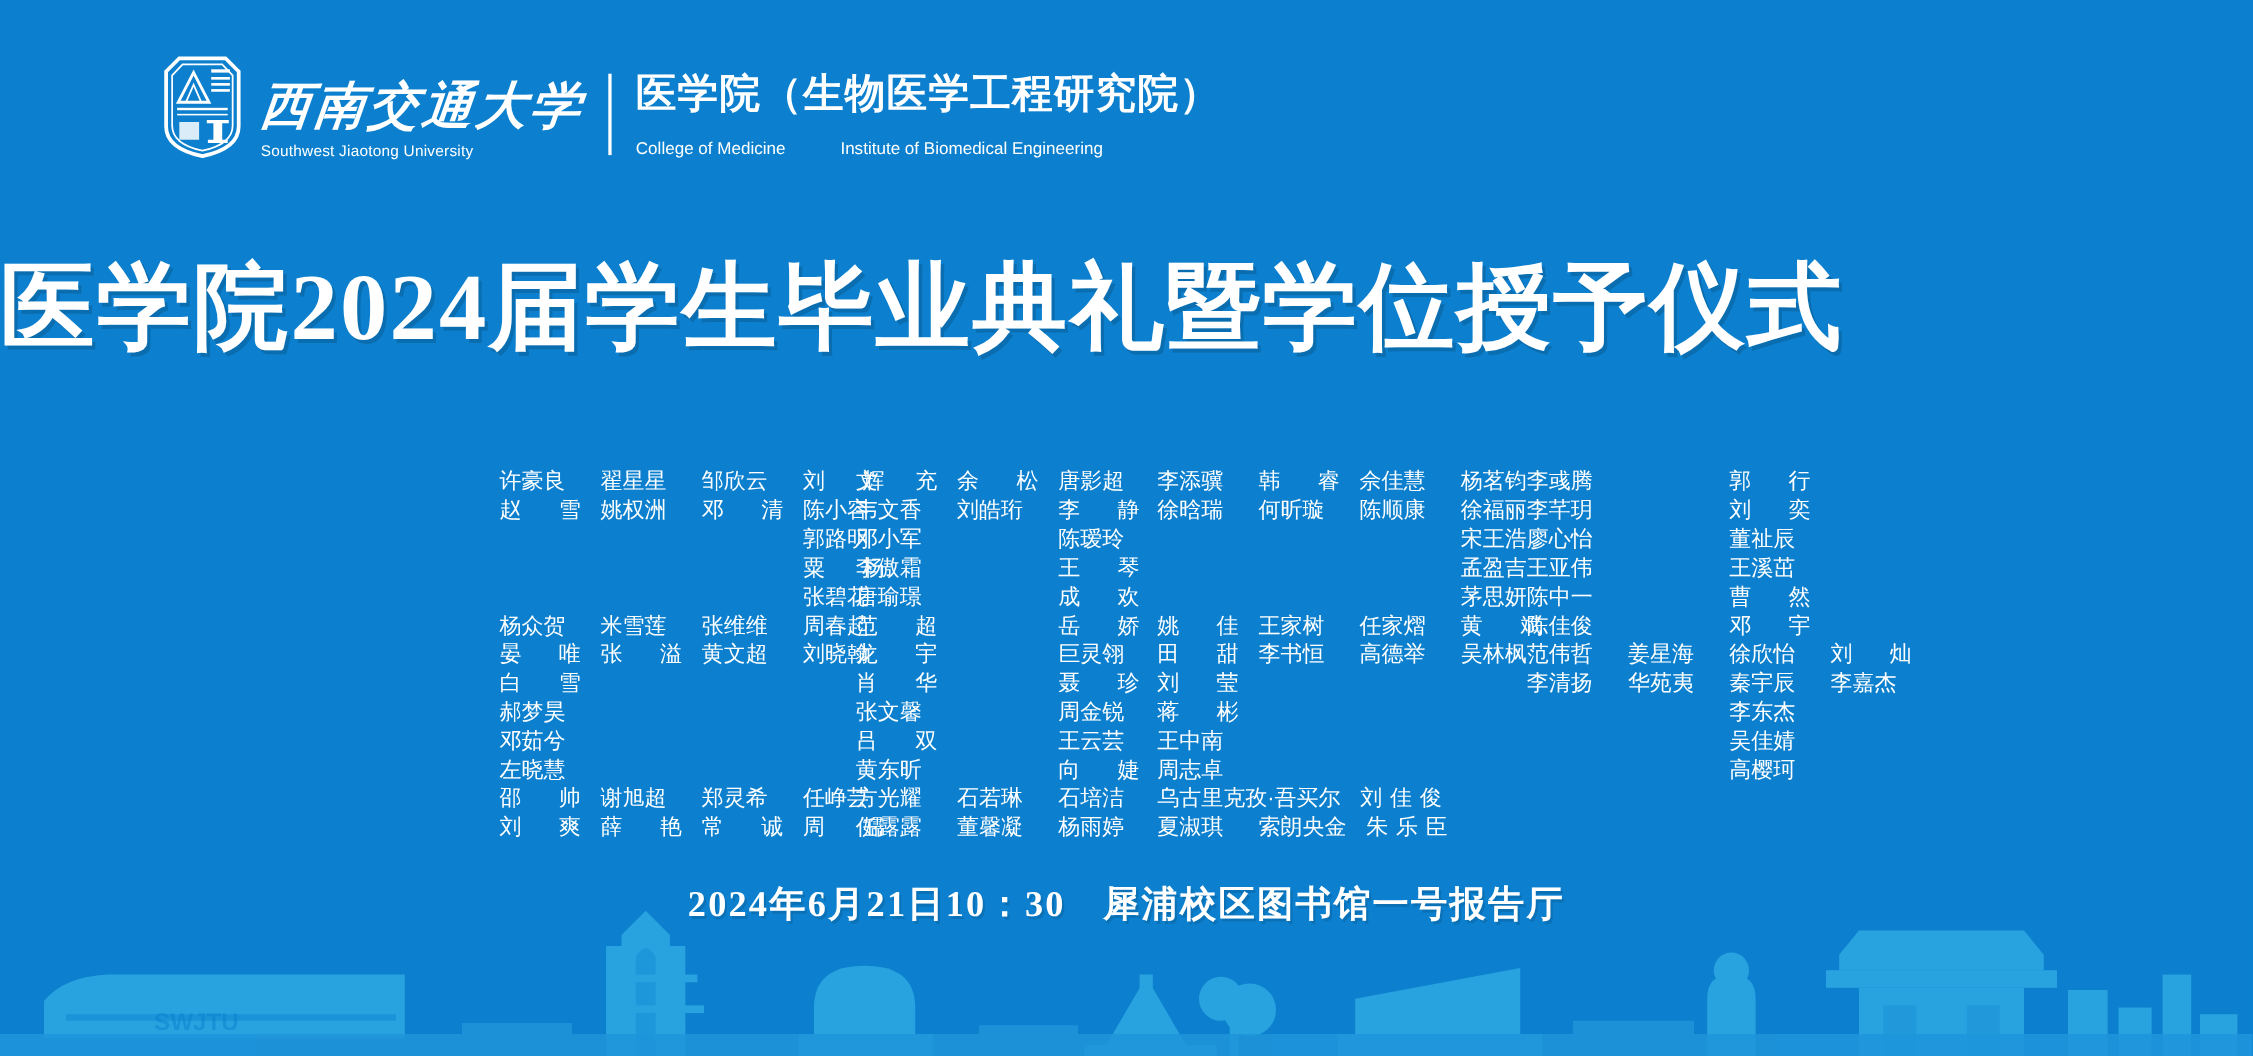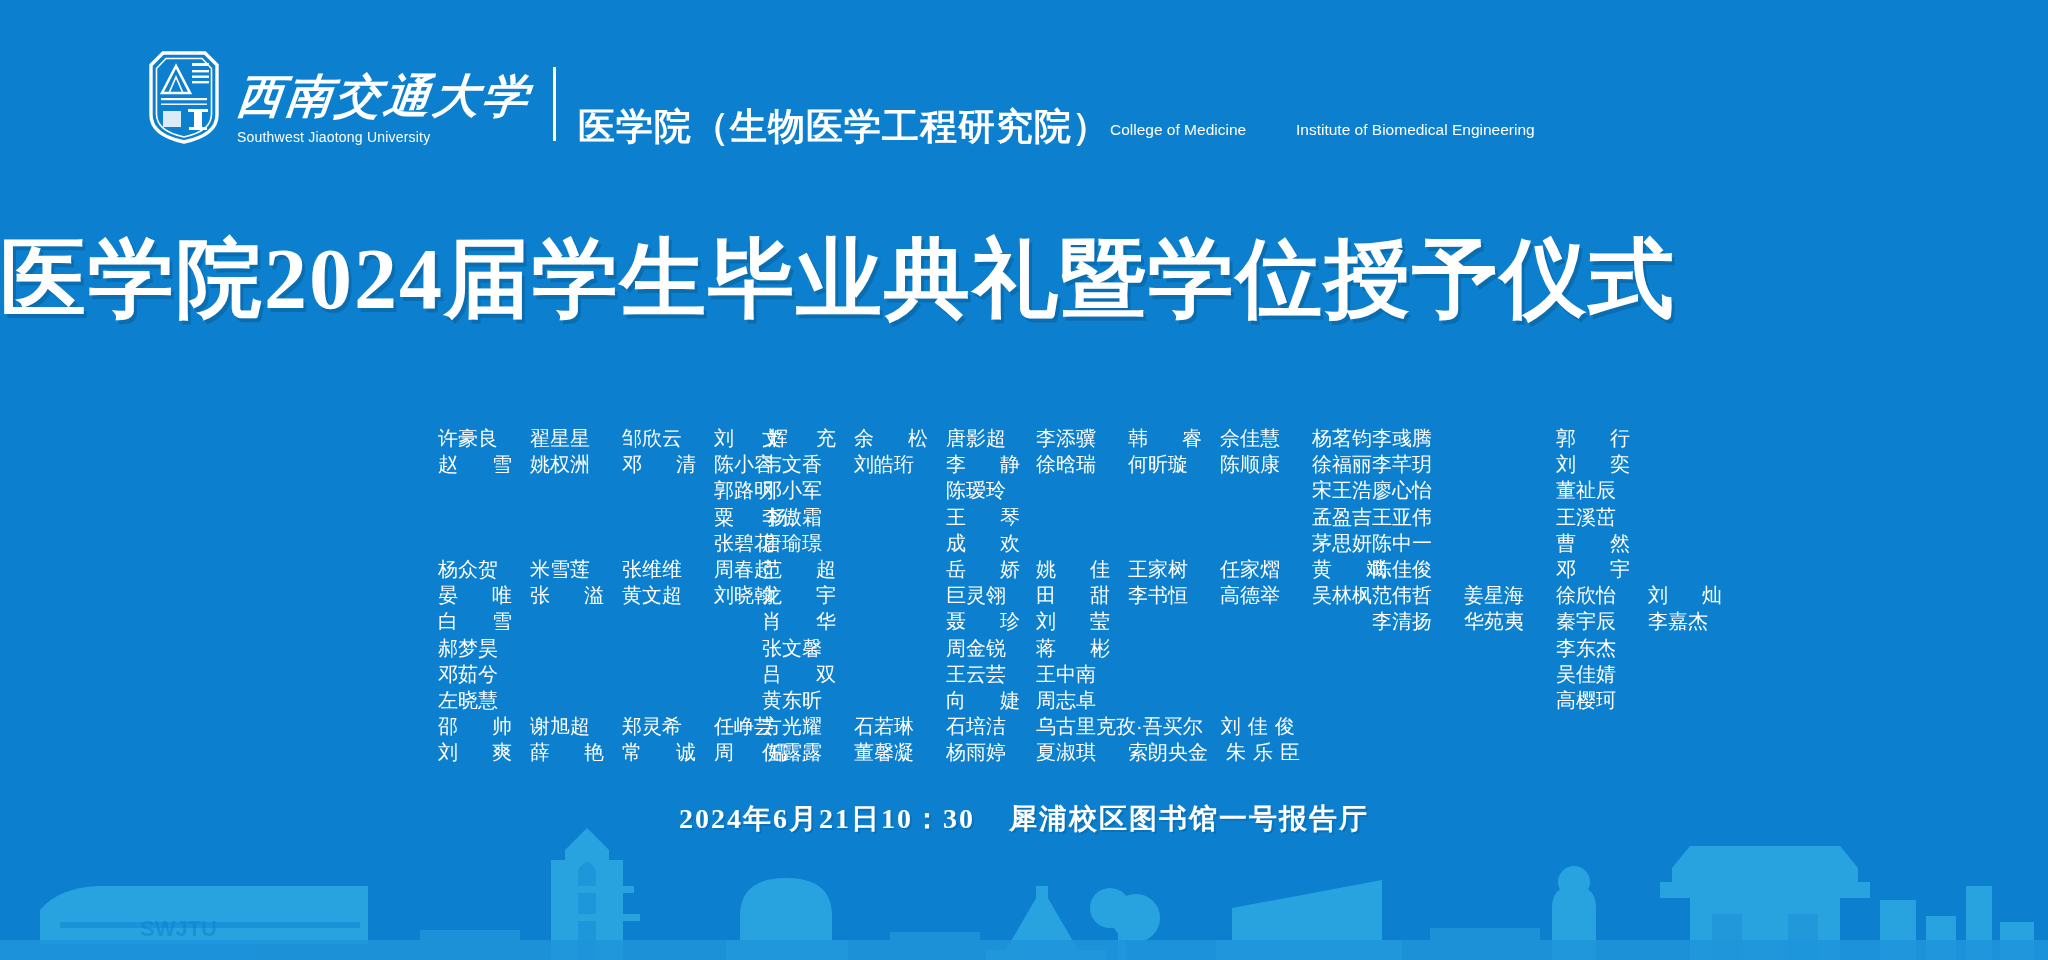--- a/index.html
+++ b/index.html
@@ -23,37 +23,37 @@
   .crest svg{display:block;}
   .uni-block{display:flex;flex-direction:column;justify-content:flex-end;margin-right:16px;}
   .uni-cn{
     font-family:"Liberation Serif","DejaVu Serif",serif;
     font-style:italic;font-weight:700;font-size:46px;line-height:1;
     letter-spacing:3px;white-space:nowrap;
     transform:skewX(-6deg);
   }
   .uni-en{font-size:14px;letter-spacing:.2px;margin-top:9px;white-space:nowrap;}
   .divider{width:3px;height:74px;background:#fff;margin:0 22px 4px 6px;align-self:flex-end;}
-  .coll-block{display:flex;justify-content:space-between;}
+  .coll-block{display:flex;flex-direction:column;justify-content:space-between;}
   .coll-cn{font-size:37px;font-weight:700;line-height:1;white-space:nowrap;letter-spacing:1px;}
-  .coll-en-row{display:flex;margin-top:13px;}
+  .coll-en-row{display:flex;margin-top:24px;}
   .coll-en{font-size:15.5px;white-space:nowrap;}
   .coll-en.first{width:186px;}
 
   
   .title{
     position:absolute;left:0;right:0;top:232px;text-align:left;
     font-family:"Liberation Serif","DejaVu Serif",serif;
     font-weight:700;font-size:86px;line-height:1.1;letter-spacing:2px;
     text-shadow:3px 4px 0 rgba(8,86,140,.45);
     white-space:nowrap;
   }
 
   
-  .names{position:absolute;left:0;top:425px;width:1678px;height:345px;}
+  .names{position:absolute;left:16px;top:425px;width:1678px;height:345px;}
   .group{position:absolute;top:0;}
   .row{display:flex;height:26.2px;align-items:center;}
   .cell{
     font-size:20px;line-height:1;white-space:nowrap;
     display:flex;justify-content:space-between;
     font-family:"Liberation Sans","DejaVu Sans",sans-serif;
   }
   .cell.c3{width:74px;}
   .cell.wide{width:auto;justify-content:flex-start;}
   .cell.blank{visibility:hidden;}
@@ -63,21 +63,21 @@
   
   #g1{left:438px;}
   #g2{left:762px;}
   #g3{left:1036px;}
   #g4{left:1372px;}
 
   
   .footer{
     position:absolute;left:0;right:0;top:800px;text-align:center;
     font-family:"Liberation Serif","DejaVu Serif",serif;
-    font-weight:700;font-size:28px;letter-spacing:2px;white-space:nowrap;
+    font-weight:700;font-size:33px;letter-spacing:2px;white-space:nowrap;
     text-shadow:2px 2px 0 rgba(8,86,140,.35);
   }
   .footer .venue{margin-left:34px;}
 </style>
 </head>
 <body>
 
 <div class="stage">
 
   <div class="header">

